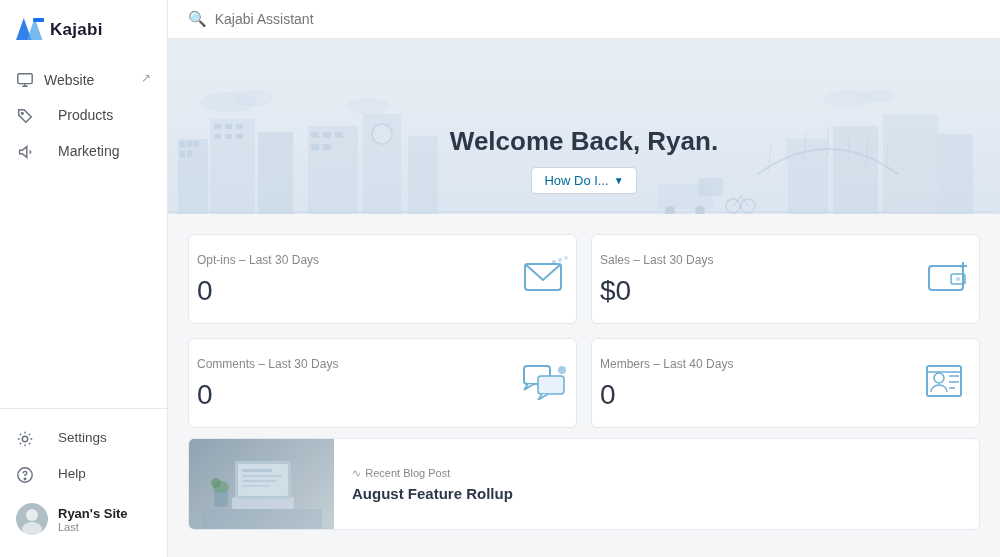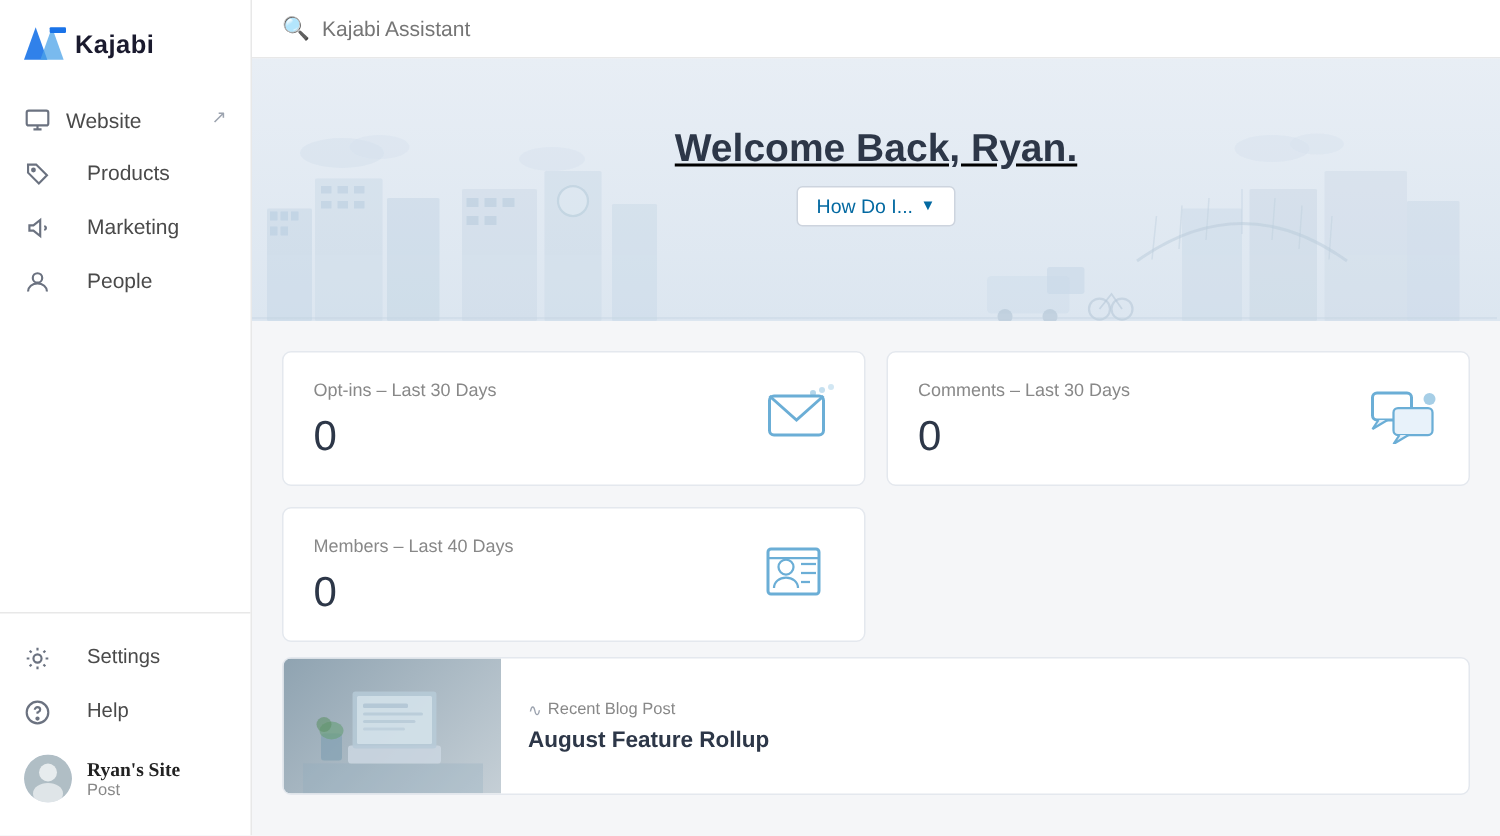--- a/index.html
+++ b/index.html
@@ -62,21 +62,21 @@
       height: 32px;
       border-radius: 50%;
       background: #dde3ec;
       display: flex; align-items: center; justify-content: center;
       font-size: 13px;
       color: #5a6a8a;
       font-weight: 600;
       overflow: hidden;
     }
     .user-info { display: flex; flex-direction: column; }
-    .user-site { font-size: 13px; font-weight: 600; color: #222; font-family: Liberation Serif, serif; }
+    .user-site { font-size: 13px; font-weight: 600; color: #222; }
     .user-name { font-size: 11px; color: #888; }
 
     
     #main {
       flex: 1;
       display: flex;
       flex-direction: column;
       overflow-y: auto;
       background: #f5f6f8;
     }
@@ -99,25 +99,24 @@
       background: transparent;
       width: 100%;
     }
 
     
     .hero-banner {
       background: linear-gradient(180deg, #e8eef5 0%, #dce6f0 100%);
       min-height: 175px;
       display: flex;
       align-items: center;
-      justify-content: center;
+      justify-content: flex-end;
       flex-direction: column;
       position: relative;
       overflow: hidden;
-      text-decoration: underline;
     }
     .hero-cityscape {
       position: absolute;
       bottom: 0; left: 0; right: 0;
       height: 130px;
       opacity: 0.55;
     }
     .hero-content {
       position: relative;
       z-index: 2;
@@ -147,21 +146,21 @@
     .stats-grid {
       display: grid;
       grid-template-columns: 1fr 1fr;
       gap: 14px;
       padding: 20px 20px 10px;
     }
     .stat-card {
       background: #fff;
       border-radius: 6px;
       border: 1px solid #e4e8ee;
-      padding: 18px 20px 16px;
+      padding: 18px 8px 16px;
       display: flex;
       justify-content: space-between;
       align-items: flex-start;
     }
     .stat-label {
       font-size: 12px;
       color: #888;
       margin-bottom: 8px;
       font-weight: 400;
     }
@@ -259,27 +258,20 @@
     </div>
 
     <div class="sidebar-item">
       <svg class="nav-icon" viewBox="0 0 20 20" fill="none" stroke="currentColor" stroke-width="1.6">
           <path d="M4 8v4h3l5 4V4L7 8H4z"></path>
           <path d="M15 8.5c.8.3 1.3 1 1.3 1.5s-.5 1.2-1.3 1.5"></path>
         </svg>
       <span>Marketing</span>
     </div>
 
-    <div class="sidebar-item">
-      <svg class="nav-icon" viewBox="0 0 20 20" fill="none" stroke="currentColor" stroke-width="1.6">
-          <circle cx="10" cy="7" r="3.5"></circle>
-          <path d="M3 17c0-3.3 3.1-6 7-6s7 2.7 7 6"></path>
-        </svg>
-      <span>People</span>
-    </div>
   </nav>
 
   <div class="sidebar-bottom">
     <div class="sidebar-item">
       <svg class="nav-icon" viewBox="0 0 20 20" fill="none" stroke="currentColor" stroke-width="1.6">
           <circle cx="10" cy="10" r="3"></circle>
           <path d="M10 2v2M10 16v2M2 10h2M16 10h2M4.2 4.2l1.4 1.4M14.4 14.4l1.4 1.4M4.2 15.8l1.4-1.4M14.4 5.6l1.4-1.4"></path>
         </svg>
       <span>Settings</span>
     </div>
@@ -295,21 +287,21 @@
       <div class="user-avatar">
 
         <svg width="32" height="32" viewBox="0 0 32 32">
           <circle cx="16" cy="16" r="16" fill="#b0bec5"></circle>
           <circle cx="16" cy="12" r="6" fill="#fff" opacity="0.7"></circle>
           <ellipse cx="16" cy="26" rx="10" ry="7" fill="#fff" opacity="0.6"></ellipse>
         </svg>
       </div>
       <div class="user-info">
         <span class="user-site">Ryan's Site</span>
-        <span class="user-name">Post</span>
+        <span class="user-name">Last</span>
       </div>
     </div>
   </div>
 </aside>
 
 <main id="main">
 
   <div class="topbar">
     <span class="search-icon">🔍</span>
     <input type="text" style="font-size: 14px; color: rgb(85, 85, 85); border: none; outline: none; background: transparent; width: 100%;" placeholder="Kajabi Assistant">
@@ -402,20 +394,37 @@
           <rect x="3" y="8" width="36" height="26" rx="3" fill="none" stroke="#6baed6" stroke-width="2"></rect>
           <polyline points="3,8 21,24 39,8" fill="none" stroke="#6baed6" stroke-width="2"></polyline>
 
           <circle cx="32" cy="6" r="2" fill="#6baed6" opacity="0.5"></circle>
           <circle cx="38" cy="4" r="2" fill="#6baed6" opacity="0.4"></circle>
           <circle cx="44" cy="2" r="2" fill="#6baed6" opacity="0.3"></circle>
         </svg>
       </div>
     </div>
 
+    <div class="stat-card">
+      <div>
+        <div class="stat-label">Sales – Last 30 Days</div>
+        <div class="stat-value">$0</div>
+      </div>
+      <div class="stat-icon-wrap">
+        <svg width="46" height="40" viewBox="0 0 46 40">
+
+          <rect x="4" y="10" width="34" height="24" rx="3" fill="none" stroke="#6baed6" stroke-width="2"></rect>
+          <rect x="26" y="18" width="14" height="10" rx="2" fill="none" stroke="#6baed6" stroke-width="1.5"></rect>
+          <circle cx="33" cy="23" r="2" fill="#6baed6" opacity="0.5"></circle>
+
+          <line x1="38" y1="6" x2="38" y2="14" stroke="#6baed6" stroke-width="2"></line>
+          <line x1="34" y1="10" x2="42" y2="10" stroke="#6baed6" stroke-width="2"></line>
+        </svg>
+      </div>
+    </div>
 
     <div class="stat-card">
       <div>
         <div class="stat-label">Comments – Last 30 Days</div>
         <div class="stat-value">0</div>
       </div>
       <div class="stat-icon-wrap">
         <svg width="46" height="40" viewBox="0 0 46 40">
           <rect x="2" y="6" width="26" height="18" rx="3" fill="none" stroke="#6baed6" stroke-width="2"></rect>
           <path d="M6 24 L2 30 L12 24" fill="#e8f2fa" stroke="#6baed6" stroke-width="1.5"></path>

